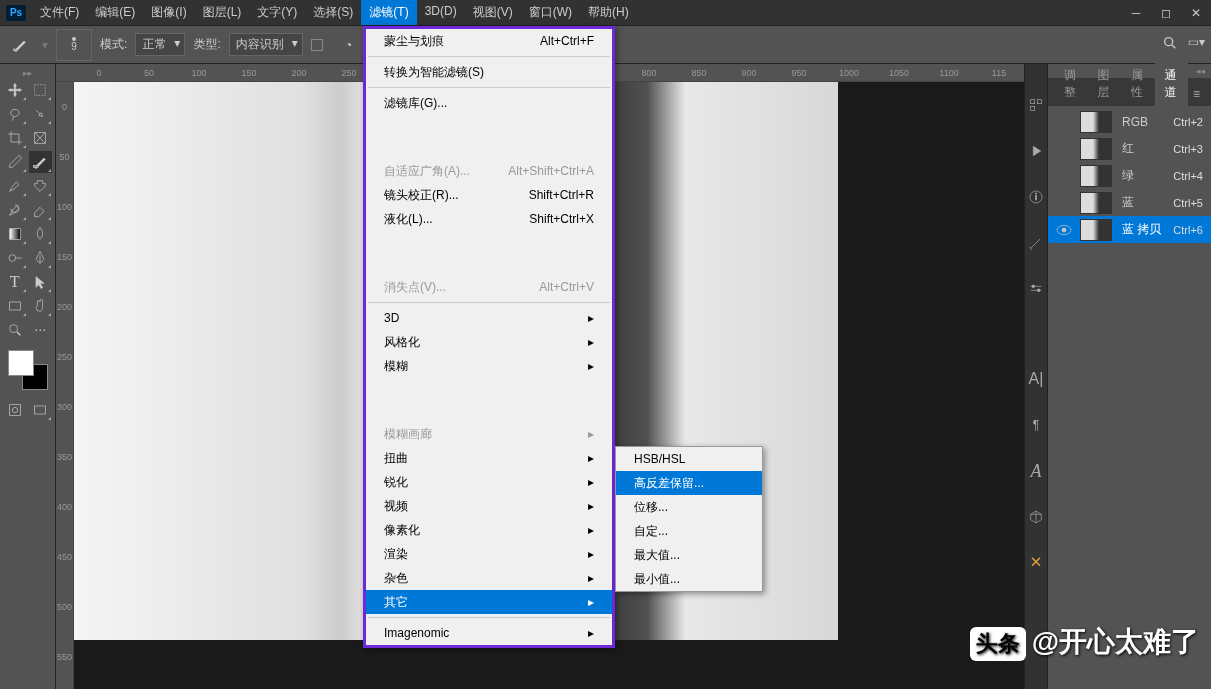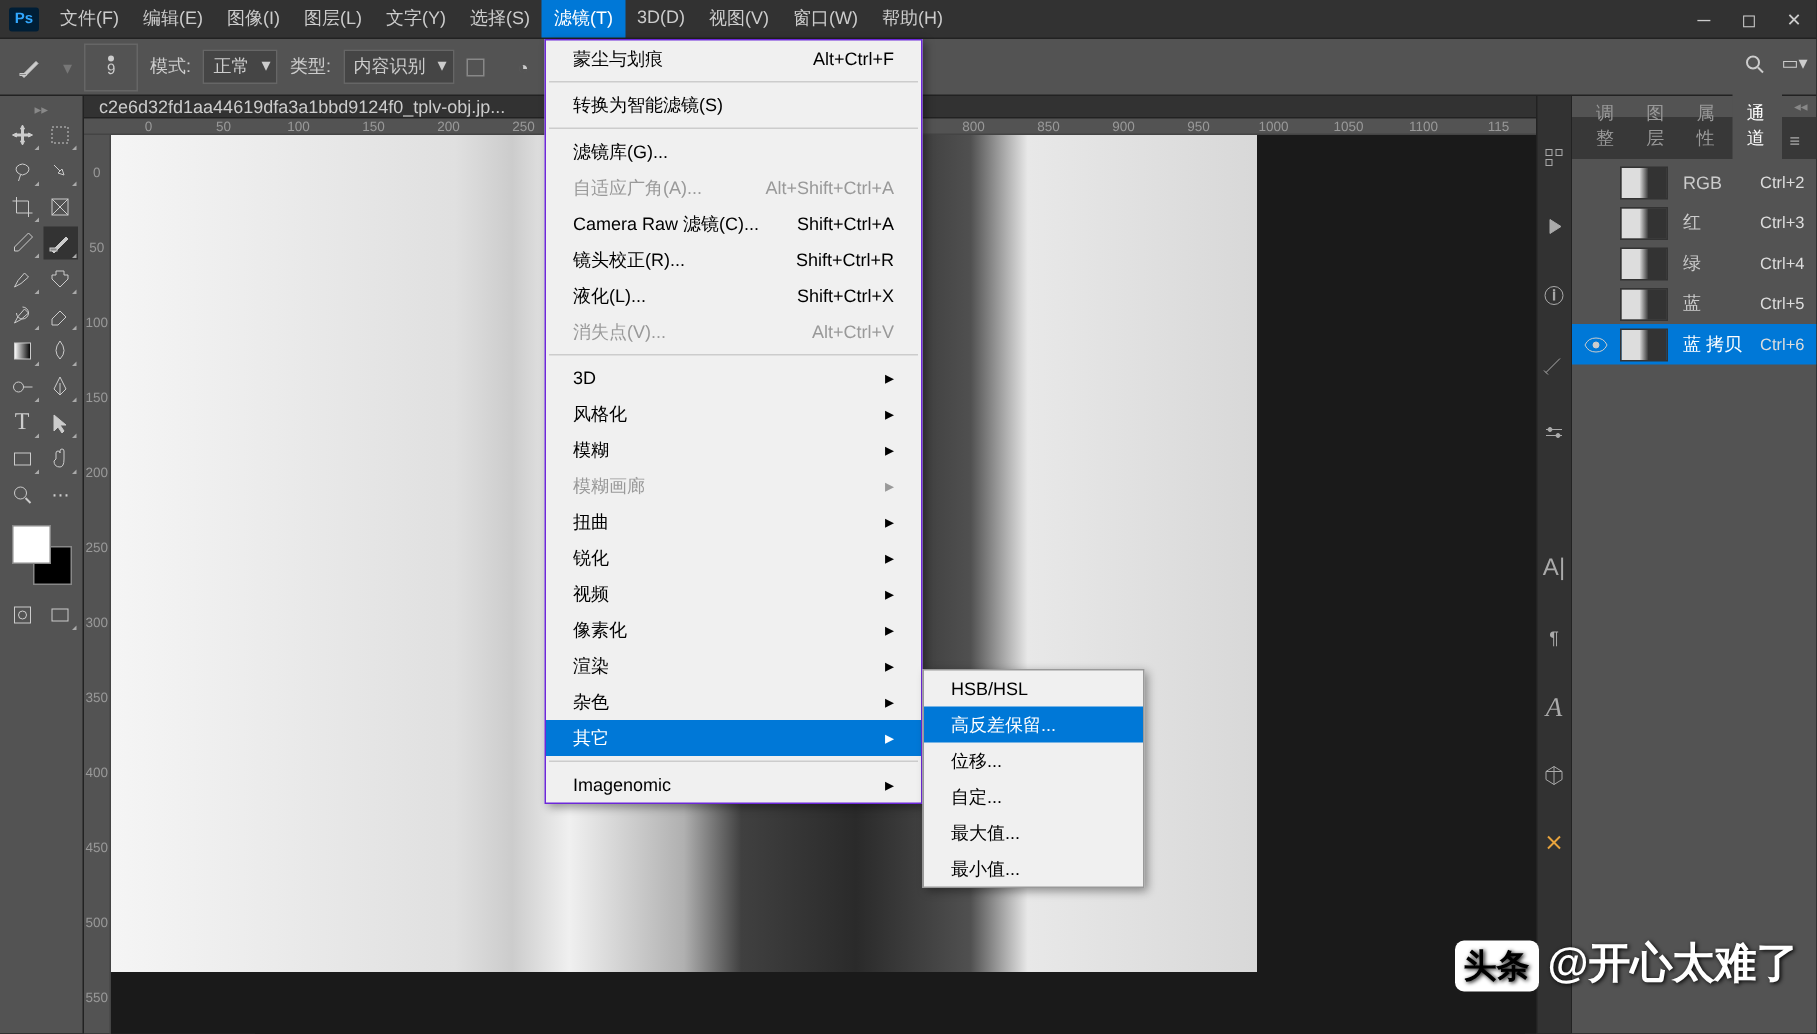--- a/index.html
+++ b/index.html
@@ -48,24 +48,24 @@
 .panel-tab { padding: 5px 10px; color: #999; cursor: pointer; font-size: 12px; }
 .panel-tab.active { background: #535353; color: #fff; }
 .channel-list { padding: 2px 0; }
 .channel-row { height: 27px; display: flex; align-items: center; padding: 0 8px; cursor: pointer; }
 .channel-row.selected { background: #0078d7; color: #fff; }
 .eye { width: 16px; height: 16px; margin-right: 8px; color: #ccc; }
 .thumb { width: 32px; height: 22px; background: linear-gradient(90deg, #ddd 40%, #333 60%); border: 1px solid #333; margin-right: 10px; }
 .channel-name { flex: 1; }
 .channel-shortcut { color: #ddd; font-size: 11px; }
 
-.dropdown-menu { position: absolute; background: #f0f0f0; border: 1px solid #6d28d9; box-shadow: 2px 2px 6px rgba(0,0,0,0.4); color: #000; z-index: 100; }
+.dropdown-menu { position: absolute; background: #f0f0f0; border: 3px solid #6d28d9; box-shadow: 2px 2px 6px rgba(0,0,0,0.4); color: #000; z-index: 100; }
 .menu1 { top: 26px; left: 363px; width: 252px; }
 .menu-row { padding: 4px 18px; display: flex; justify-content: space-between; cursor: pointer; font-size: 12px; line-height: 16px; }
-.menu-row.disabled { color: #999; }
+.menu-row.disabled { color: #999; margin-top: 44px; }
 .menu-row.highlight { background: #0078d7; color: #fff; }
 .menu-sep { height: 1px; background: #ccc; margin: 3px 2px; }
 
 .submenu { position: absolute; top: 446px; left: 615px; width: 148px; background: #f0f0f0; border: 1px solid #999; box-shadow: 2px 2px 6px rgba(0,0,0,0.4); color: #000; z-index: 101; }
 
 .overlay-watermark { position: absolute; right: 12px; bottom: 28px; color: #fff; font-size: 28px; font-weight: bold; text-shadow: 1px 1px 3px #000; z-index: 200; }
 .tt-logo { display: inline-block; background: #fff; color: #000; border-radius: 6px; padding: 2px 6px; font-size: 22px; margin-right: 6px; }
 
 svg { width: 16px; height: 16px; fill: currentColor; stroke: currentColor; }
 </style>
@@ -304,23 +304,20 @@
       <div class="tool">
           <svg viewBox="0 0 24 24">
             <rect x="4" y="6" width="16" height="12" fill="none" stroke="#ccc"></rect>
           </svg>
           <span class="tool-tri"></span>
         </div>
     </div>
   </div>
 
   <div class="canvas-area">
-    <div class="doc-tab">
-      <span>c2e6d32fd1aa44619dfa3a1bbd9124f0_tplv-obj.jp...</span>
-    </div>
     <div class="ruler-h" id="ruler-h">
         <span style="width:18px;"></span>
         <span>0</span>
         <span>50</span>
         <span>100</span>
         <span>150</span>
         <span>200</span>
         <span>250</span>
         <span>300</span>
         <span>350</span>
@@ -467,24 +464,20 @@
     </div>
     <div class="menu-sep"></div>
     <div class="menu-row">
       <span>滤镜库(G)...</span>
     </div>
     <div class="menu-row disabled">
       <span>自适应广角(A)...</span>
       <span>Alt+Shift+Ctrl+A</span>
     </div>
     <div class="menu-row">
-      <span>Camera Raw 滤镜(C)...</span>
-      <span>Shift+Ctrl+A</span>
-    </div>
-    <div class="menu-row">
       <span>镜头校正(R)...</span>
       <span>Shift+Ctrl+R</span>
     </div>
     <div class="menu-row">
       <span>液化(L)...</span>
       <span>Shift+Ctrl+X</span>
     </div>
     <div class="menu-row disabled">
       <span>消失点(V)...</span>
       <span>Alt+Ctrl+V</span>

